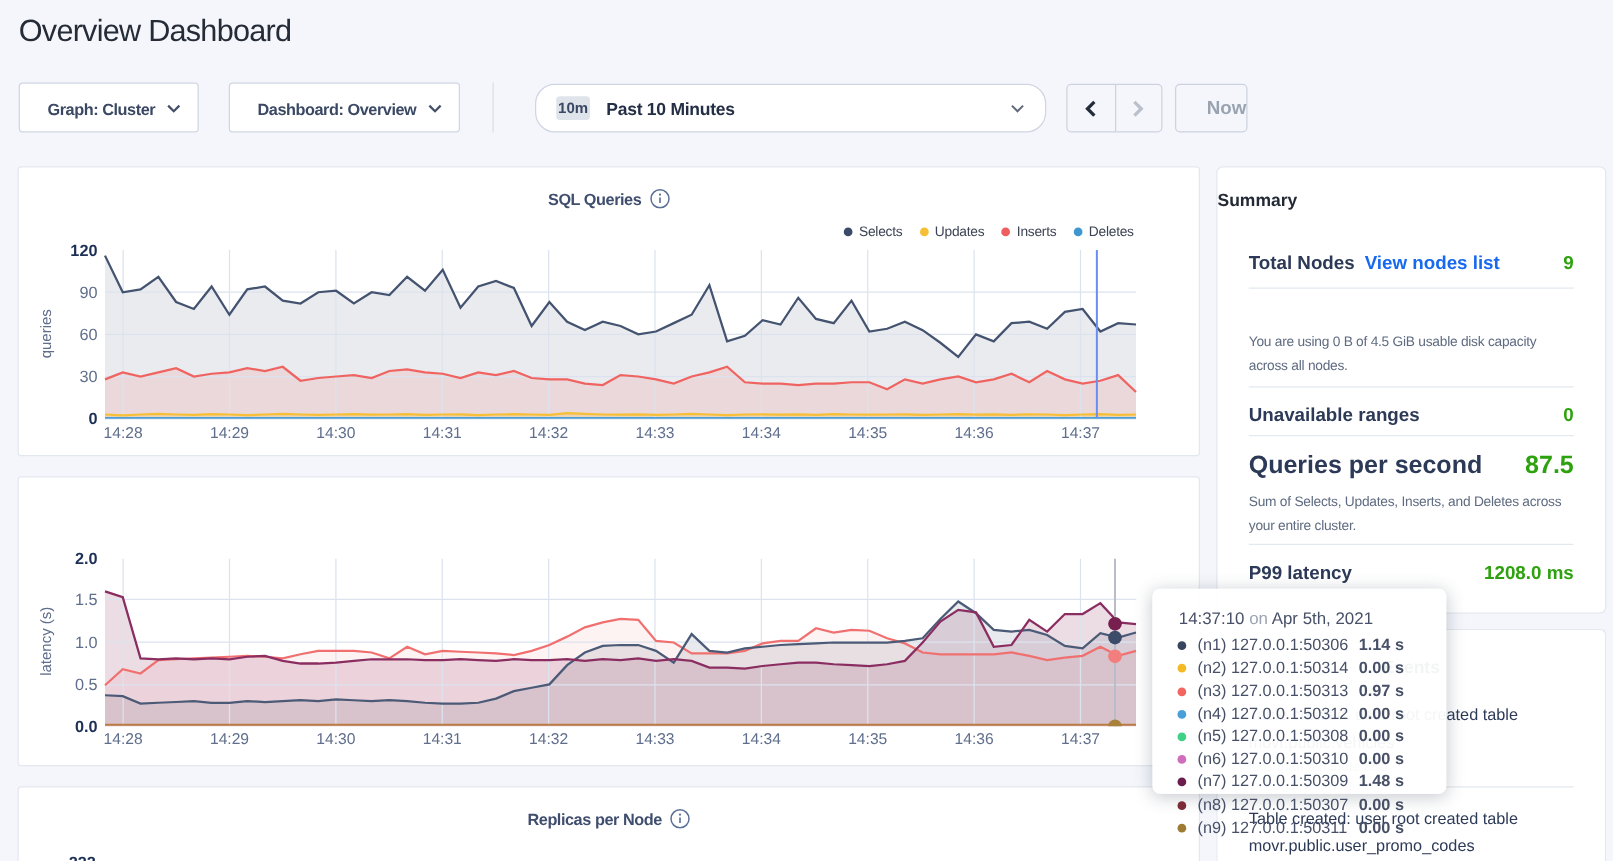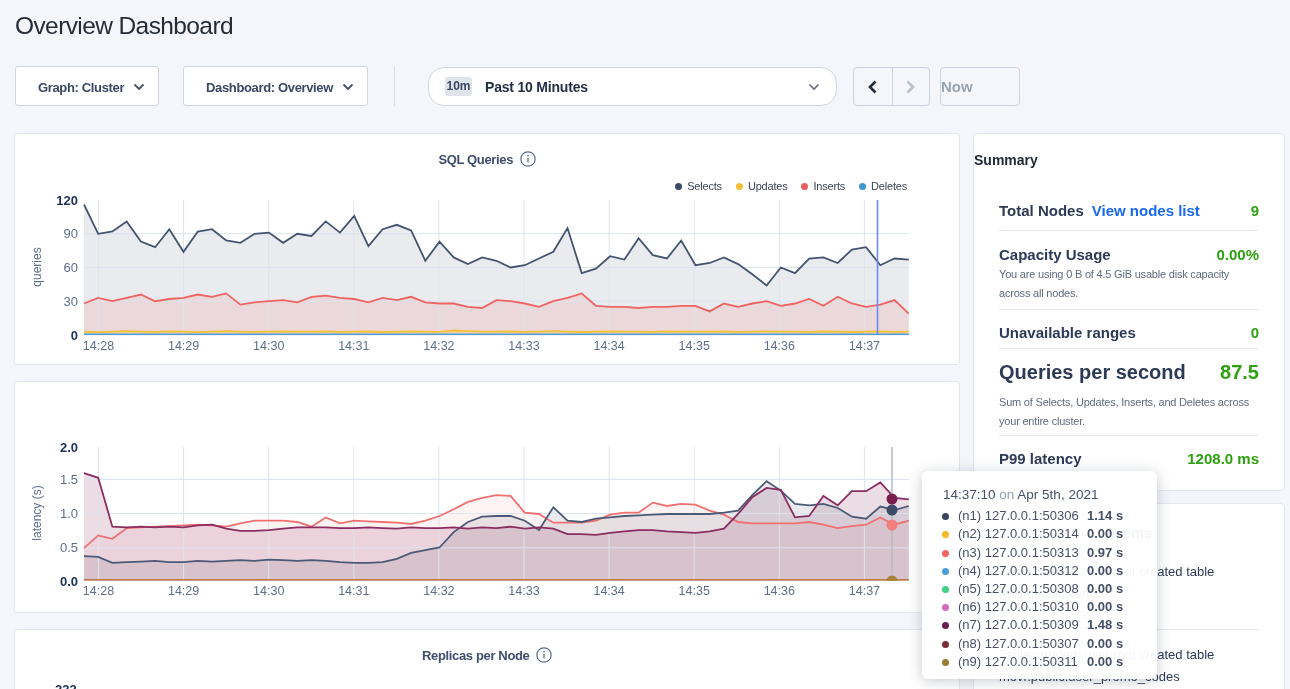--- a/index.html
+++ b/index.html
@@ -34,21 +34,21 @@
   </div>
 <div style="position:absolute;left:853px;top:67px;width:77px;height:39px;border:1px solid #ccd2e0;border-radius:4px;box-sizing:border-box">
     <div style="position:absolute;left:38px;top:0;width:1px;height:100%;background:#ccd2e0"></div>
     <svg style="position:absolute;left:12px;top:11px" width="14" height="16" viewBox="0 0 14 16">
       <path d="M9.5 2.5 L4 8 L9.5 13.5" fill="none" stroke="#242c3c" stroke-width="2.6"></path>
     </svg>
     <svg style="position:absolute;right:12px;top:11px" width="14" height="16" viewBox="0 0 14 16">
       <path d="M4.5 2.5 L10 8 L4.5 13.5" fill="none" stroke="#b9c0cc" stroke-width="2.6"></path>
     </svg>
   </div>
-<div style="position:absolute;left:940px;top:67px;width:80px;height:39px;border:1px solid #ccd2e0;border-radius:4px;box-sizing:border-box;text-align:left;line-height:37px;font-size:15px;font-weight:bold;color:#9aa4b1">Now</div>
+<div style="position:absolute;left:940px;top:67px;width:58px;height:39px;border:1px solid #ccd2e0;border-radius:4px;box-sizing:border-box;text-align:right;line-height:37px;font-size:15px;font-weight:bold;color:#9aa4b1">Now</div>
 
 <div class="panel" style="left:14px;top:133px;width:946px;height:232px">
   <div class="ctitle" style="top:17px">SQL Queries&nbsp;&nbsp;<svg width="16" height="16" viewBox="0 0 16 16" style="vertical-align:-3px">
         <circle cx="8" cy="8" r="7.2" fill="none" stroke="#5a6f94" stroke-width="1.2"></circle>
         <line x1="8" y1="7" x2="8" y2="11.4" stroke="#5a6f94" stroke-width="1.3"></line>
         <circle cx="8" cy="4.6" r="0.9" fill="#5a6f94"></circle>
       </svg></div>
   <div style="position:absolute;right:52px;top:46px;font-size:11px;letter-spacing:-0.2px;color:#3c4354"><span style="margin-left:14px"><span style="display:inline-block;width:7px;height:7px;border-radius:50%;background:#3a4a68;margin-right:5px;vertical-align:0.5px"></span>Selects</span><span style="margin-left:14px"><span style="display:inline-block;width:7px;height:7px;border-radius:50%;background:#f6bf36;margin-right:5px;vertical-align:0.5px"></span>Updates</span><span style="margin-left:14px"><span style="display:inline-block;width:7px;height:7px;border-radius:50%;background:#ef5e5e;margin-right:5px;vertical-align:0.5px"></span>Inserts</span><span style="margin-left:14px"><span style="display:inline-block;width:7px;height:7px;border-radius:50%;background:#3f96d0;margin-right:5px;vertical-align:0.5px"></span>Deletes</span></div>
   <svg width="946" height="232" viewBox="0 0 946 232" style="position:absolute;left:0;top:0">
       <g transform="translate(-14,-133)">
@@ -152,38 +152,37 @@
         <line x1="8" y1="7" x2="8" y2="11.4" stroke="#5a6f94" stroke-width="1.3"></line>
         <circle cx="8" cy="4.6" r="0.9" fill="#5a6f94"></circle>
       </svg></div>
   <div style="position:absolute;left:40px;top:51.5px;font-size:13px;font-weight:bold;color:#1c2f55">232</div>
 </div>
 
 <div style="position:absolute;left:973px;top:133px;width:312px;height:358px;background:#fff;border:1px solid #e3e8f0;border-radius:5px;box-sizing:border-box;z-index:5">
     <div style="position:absolute;left:0;right:0;top:18px;text-align:left;font-size:14px;font-weight:bold;color:#242a35">Summary</div>
     <div style="position:absolute;left:25px;right:25px;top:68px;font-size:15px;font-weight:bold;color:#2c3a57">Total Nodes<span style="color:#1769ef;margin-left:8px">View nodes list</span><span style="float:right;color:#2ea10e">9</span></div>
     <div style="position:absolute;left:25px;right:25px;top:96px;border-top:1px solid #e4e9f0"></div>
-    <div style="position:absolute;left:25px;right:25px;top:112px;font-size:15px;font-weight:bold;color:#2c3a57">Capacity Usage<span style="float:right;color:#2ea10e">0.00%</span></div>
     <div style="position:absolute;left:25px;right:16px;top:131px;font-size:11px;letter-spacing:-0.2px;line-height:19px;color:#5f6b80">You are using 0 B of 4.5 GiB usable disk capacity<br>across all nodes.</div>
     <div style="position:absolute;left:25px;right:25px;top:175px;border-top:1px solid #e4e9f0"></div>
     <div style="position:absolute;left:25px;right:25px;top:190px;font-size:15px;font-weight:bold;color:#2c3a57">Unavailable ranges<span style="float:right;color:#2ea10e">0</span></div>
     <div style="position:absolute;left:25px;right:25px;top:214px;border-top:1px solid #e4e9f0"></div>
     <div style="position:absolute;left:25px;right:25px;top:227px;font-size:20px;font-weight:bold;color:#2c3a57">Queries per second<span style="float:right;color:#2ea10e">87.5</span></div>
     <div style="position:absolute;left:25px;right:16px;top:259px;font-size:11px;letter-spacing:-0.2px;line-height:19px;color:#5f6b80">Sum of Selects, Updates, Inserts, and Deletes across<br>your entire cluster.</div>
     <div style="position:absolute;left:25px;right:25px;top:301px;border-top:1px solid #e4e9f0"></div>
     <div style="position:absolute;left:25px;right:25px;top:316px;font-size:15px;font-weight:bold;color:#2c3a57">P99 latency<span style="float:right;color:#2ea10e">1208.0 ms</span></div>
   </div>
 <div style="position:absolute;left:973px;top:503px;width:312px;height:200px;background:#fff;border:1px solid #e3e8f0;border-radius:5px 5px 0 0;border-bottom:none;box-sizing:border-box;z-index:5">
     <div style="position:absolute;left:0;right:0;top:21px;text-align:center;font-size:14px;font-weight:bold;color:#242a35">Events</div>
     <div style="position:absolute;left:25px;right:25px;top:57px;font-size:13px;line-height:22px;color:#2c3a57">Table created: user root created table movr.public.vehicles</div>
     <div style="position:absolute;left:25px;top:104px;font-size:11px;color:#9aa3b2">less than a minute ago</div>
     <div style="position:absolute;left:25px;right:25px;top:125px;border-top:1px solid #e4e9f0"></div>
     <div style="position:absolute;left:25px;right:25px;top:140px;font-size:13px;line-height:22px;color:#2c3a57">Table created: user root created table movr.public.user_promo_codes</div>
   </div>
-<div style="position:absolute;left:922px;top:471px;width:235px;height:208px;background:rgba(255,255,255,0.95);border-radius:6px;box-shadow:0 2px 14px rgba(50,60,80,0.28);z-index:40">
+<div style="position:absolute;left:922px;top:471px;width:235px;height:164px;background:rgba(255,255,255,0.95);border-radius:6px;box-shadow:0 2px 14px rgba(50,60,80,0.28);z-index:40">
     <div style="position:absolute;left:21px;top:16px;font-size:13.5px;color:#475067">14:37:10 <span style="color:#9ba3b1">on</span> Apr 5th, 2021</div>
     <div style="position:absolute;left:0;top:36.6px;height:18px;width:100%;font-size:13px;color:#475067">
       <span style="position:absolute;left:20px;top:5.5px;width:7px;height:7px;border-radius:50%;background:#37455f"></span>
       <span style="position:absolute;left:36px;top:0.5px">(n1) 127.0.0.1:50306</span>
       <span style="position:absolute;left:165px;top:0.5px;font-weight:bold">1.14 s</span>
     </div>
     <div style="position:absolute;left:0;top:54.8px;height:18px;width:100%;font-size:13px;color:#475067">
       <span style="position:absolute;left:20px;top:5.5px;width:7px;height:7px;border-radius:50%;background:#f3ba26"></span>
       <span style="position:absolute;left:36px;top:0.5px">(n2) 127.0.0.1:50314</span>
       <span style="position:absolute;left:165px;top:0.5px;font-weight:bold">0.00 s</span>

